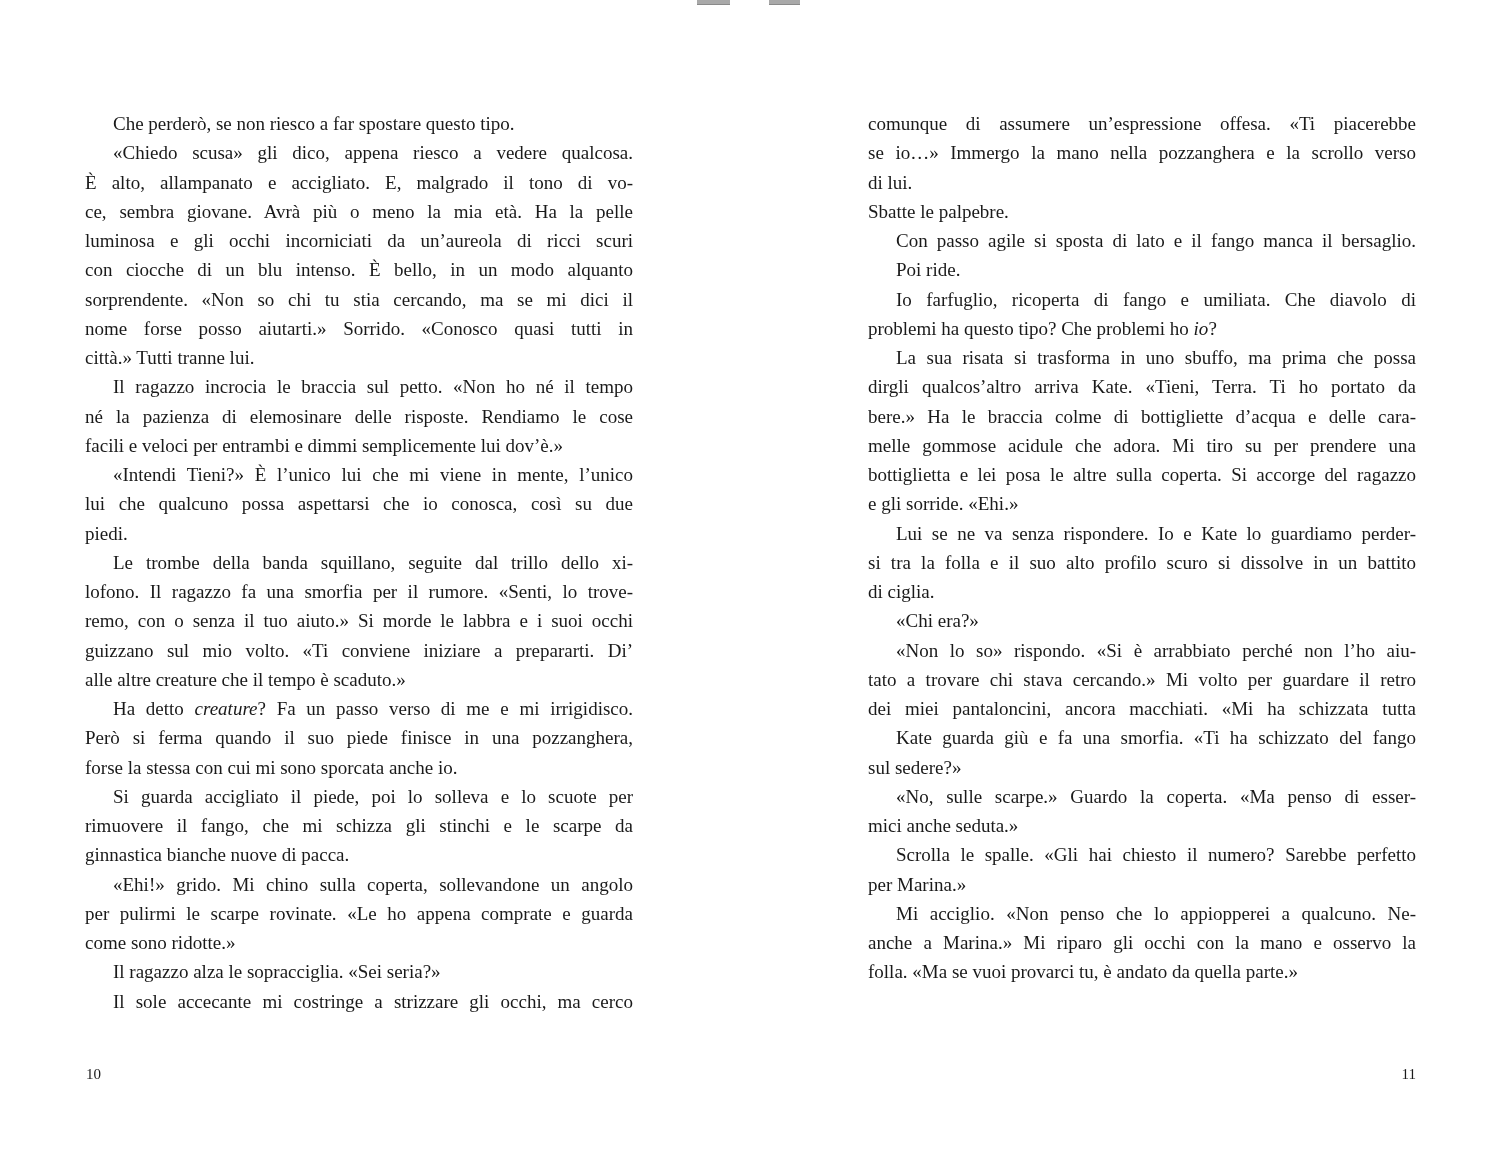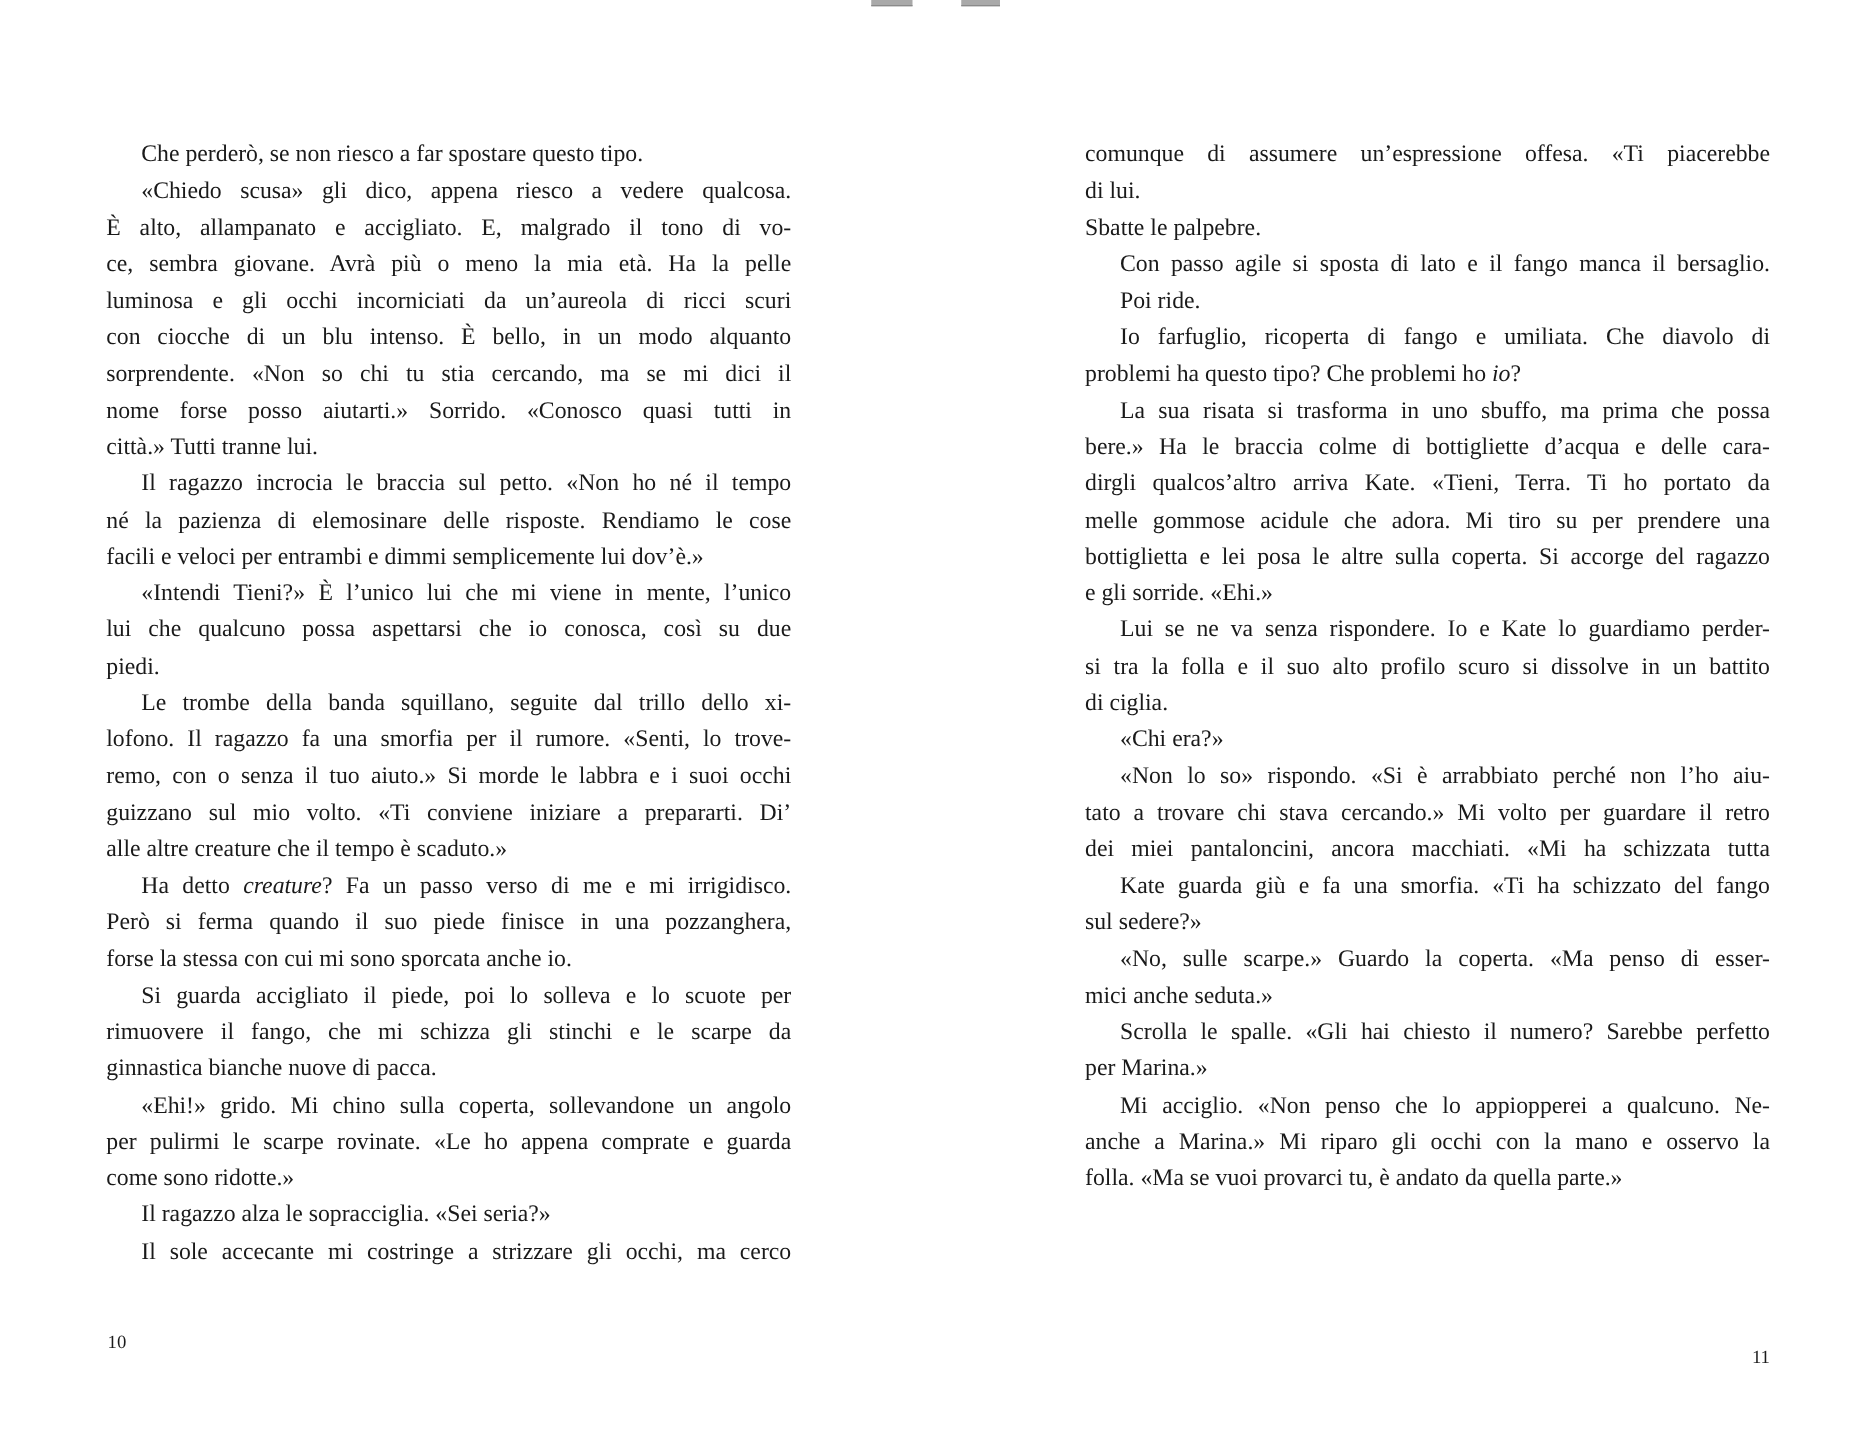--- a/index.html
+++ b/index.html
@@ -49,21 +49,21 @@
   .line em { font-style: italic; }
 
   .folio {
     position: absolute;
     top: 1062px;
     font-size: 15px;
     line-height: 24px;
     color: var(--text-color, #1a1a1a);
   }
   .folio-left  { left: 86px; }
-  .folio-right { left: 868px; width: 548px; text-align: right; margin-top: 12px; }
+  .folio-right { left: 868px; width: 548px; text-align: right; }
 </style>
 </head>
 <body>
 
 <div class="spread">
 
   <div class="top-dash dash-left"></div>
   <div class="top-dash dash-right"></div>
 
   <section class="page">
@@ -132,38 +132,39 @@
         <div class="line indent">Il sole accecante mi costringe a strizzare gli occhi, ma cerco</div>
       </div>
     <div class="folio folio-left">10</div>
   </section>
 
   <section class="page">
     <div class="text-block tb-right">
 
         <div class="line">comunque di assumere un’espressione offesa. «Ti piacerebbe</div>
 
+        <div class="line">se io…» Immergo la mano nella pozzanghera e la scrollo verso</div>
 
         <div class="line para-end">di lui.</div>
 
         <div class="line para-end">Sbatte le palpebre.</div>
 
         <div class="line indent">Con passo agile si sposta di lato e il fango manca il bersaglio.</div>
 
         <div class="line indent para-end">Poi ride.</div>
 
         <div class="line indent">Io farfuglio, ricoperta di fango e umiliata. Che diavolo di</div>
 
         <div class="line para-end">problemi ha questo tipo? Che problemi ho <em>io</em>?</div>
 
         <div class="line indent">La sua risata si trasforma in uno sbuffo, ma prima che possa</div>
 
+        <div class="line">dirgli qualcos’altro arriva Kate. «Tieni, Terra. Ti ho portato da</div>
+
         <div class="line">bere.» Ha le braccia colme di bottigliette d’acqua e delle cara-</div>
-
-        <div class="line">dirgli qualcos’altro arriva Kate. «Tieni, Terra. Ti ho portato da</div>
 
         <div class="line">melle gommose acidule che adora. Mi tiro su per prendere una</div>
 
         <div class="line">bottiglietta e lei posa le altre sulla coperta. Si accorge del ragazzo</div>
 
         <div class="line para-end">e gli sorride. «Ehi.»</div>
 
         <div class="line indent">Lui se ne va senza rispondere. Io e Kate lo guardiamo perder-</div>
 
         <div class="line">si tra la folla e il suo alto profilo scuro si dissolve in un battito</div>

